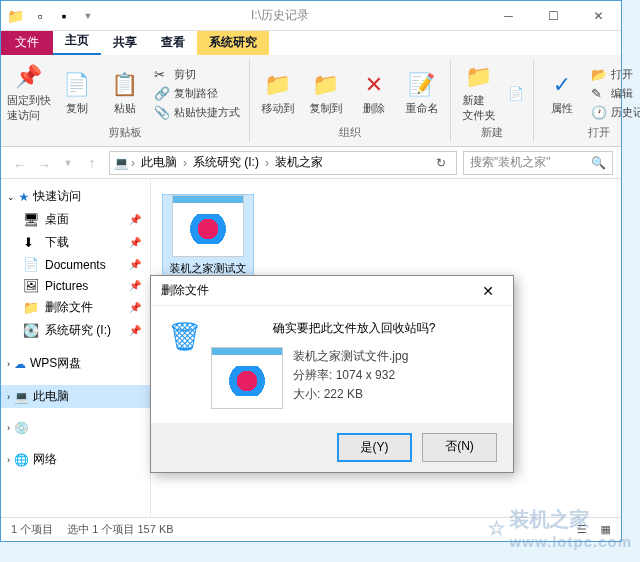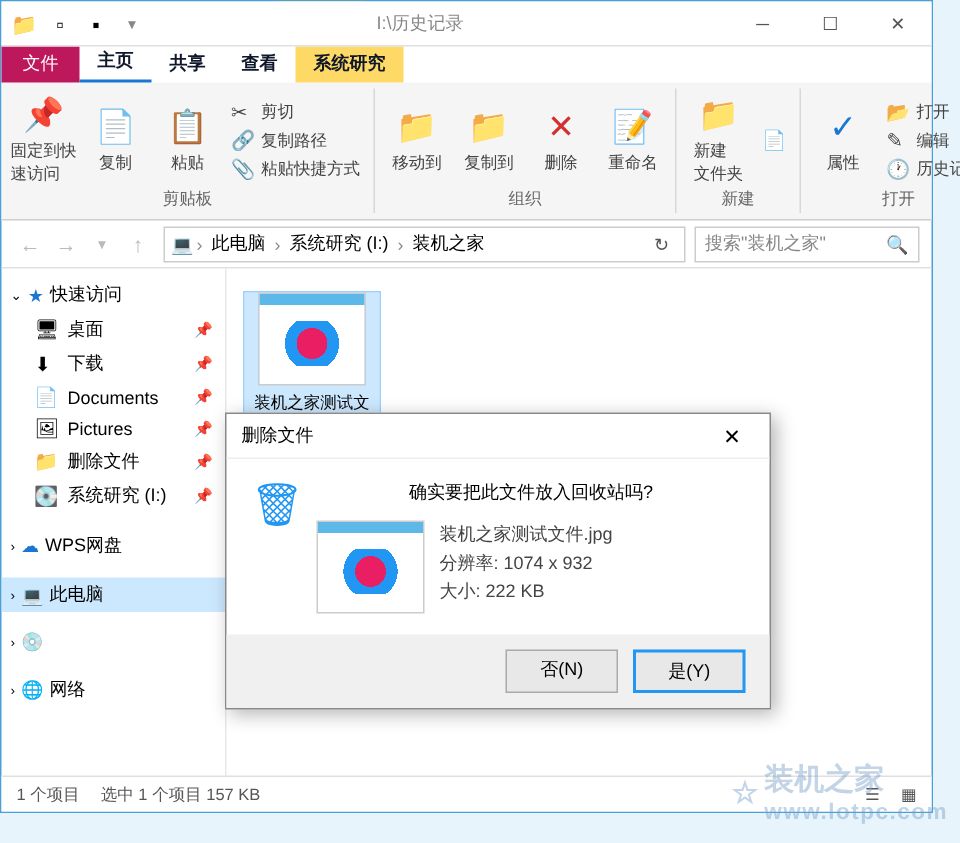--- a/index.html
+++ b/index.html
@@ -305,22 +305,22 @@
         <div class="dlg-thumb"></div>
         <div class="dlg-meta">
           <div>装机之家测试文件.jpg</div>
           <div>分辨率: 1074 x 932</div>
           <div>大小: 222 KB</div>
         </div>
       </div>
     </div>
   </div>
   <div class="dlg-btns">
+    <div class="dlg-btn primary">是(Y)</div>
     <div class="dlg-btn">否(N)</div>
-    <div class="dlg-btn primary">是(Y)</div>
   </div>
 </div>
 
 <div class="watermark">
   <span>☆</span>
   <div>
     <span>装机之家</span>
     <small>www.lotpc.com</small>
   </div>
 </div>

